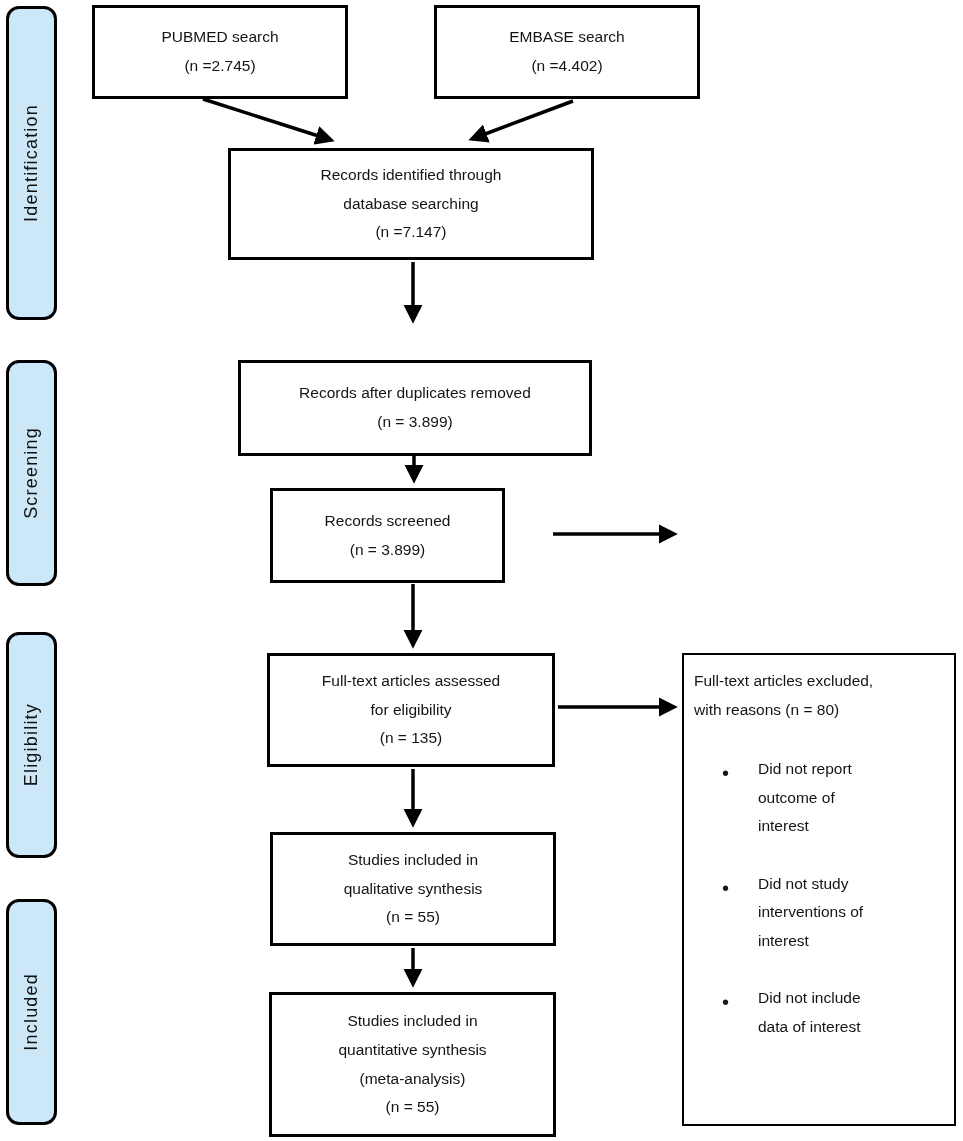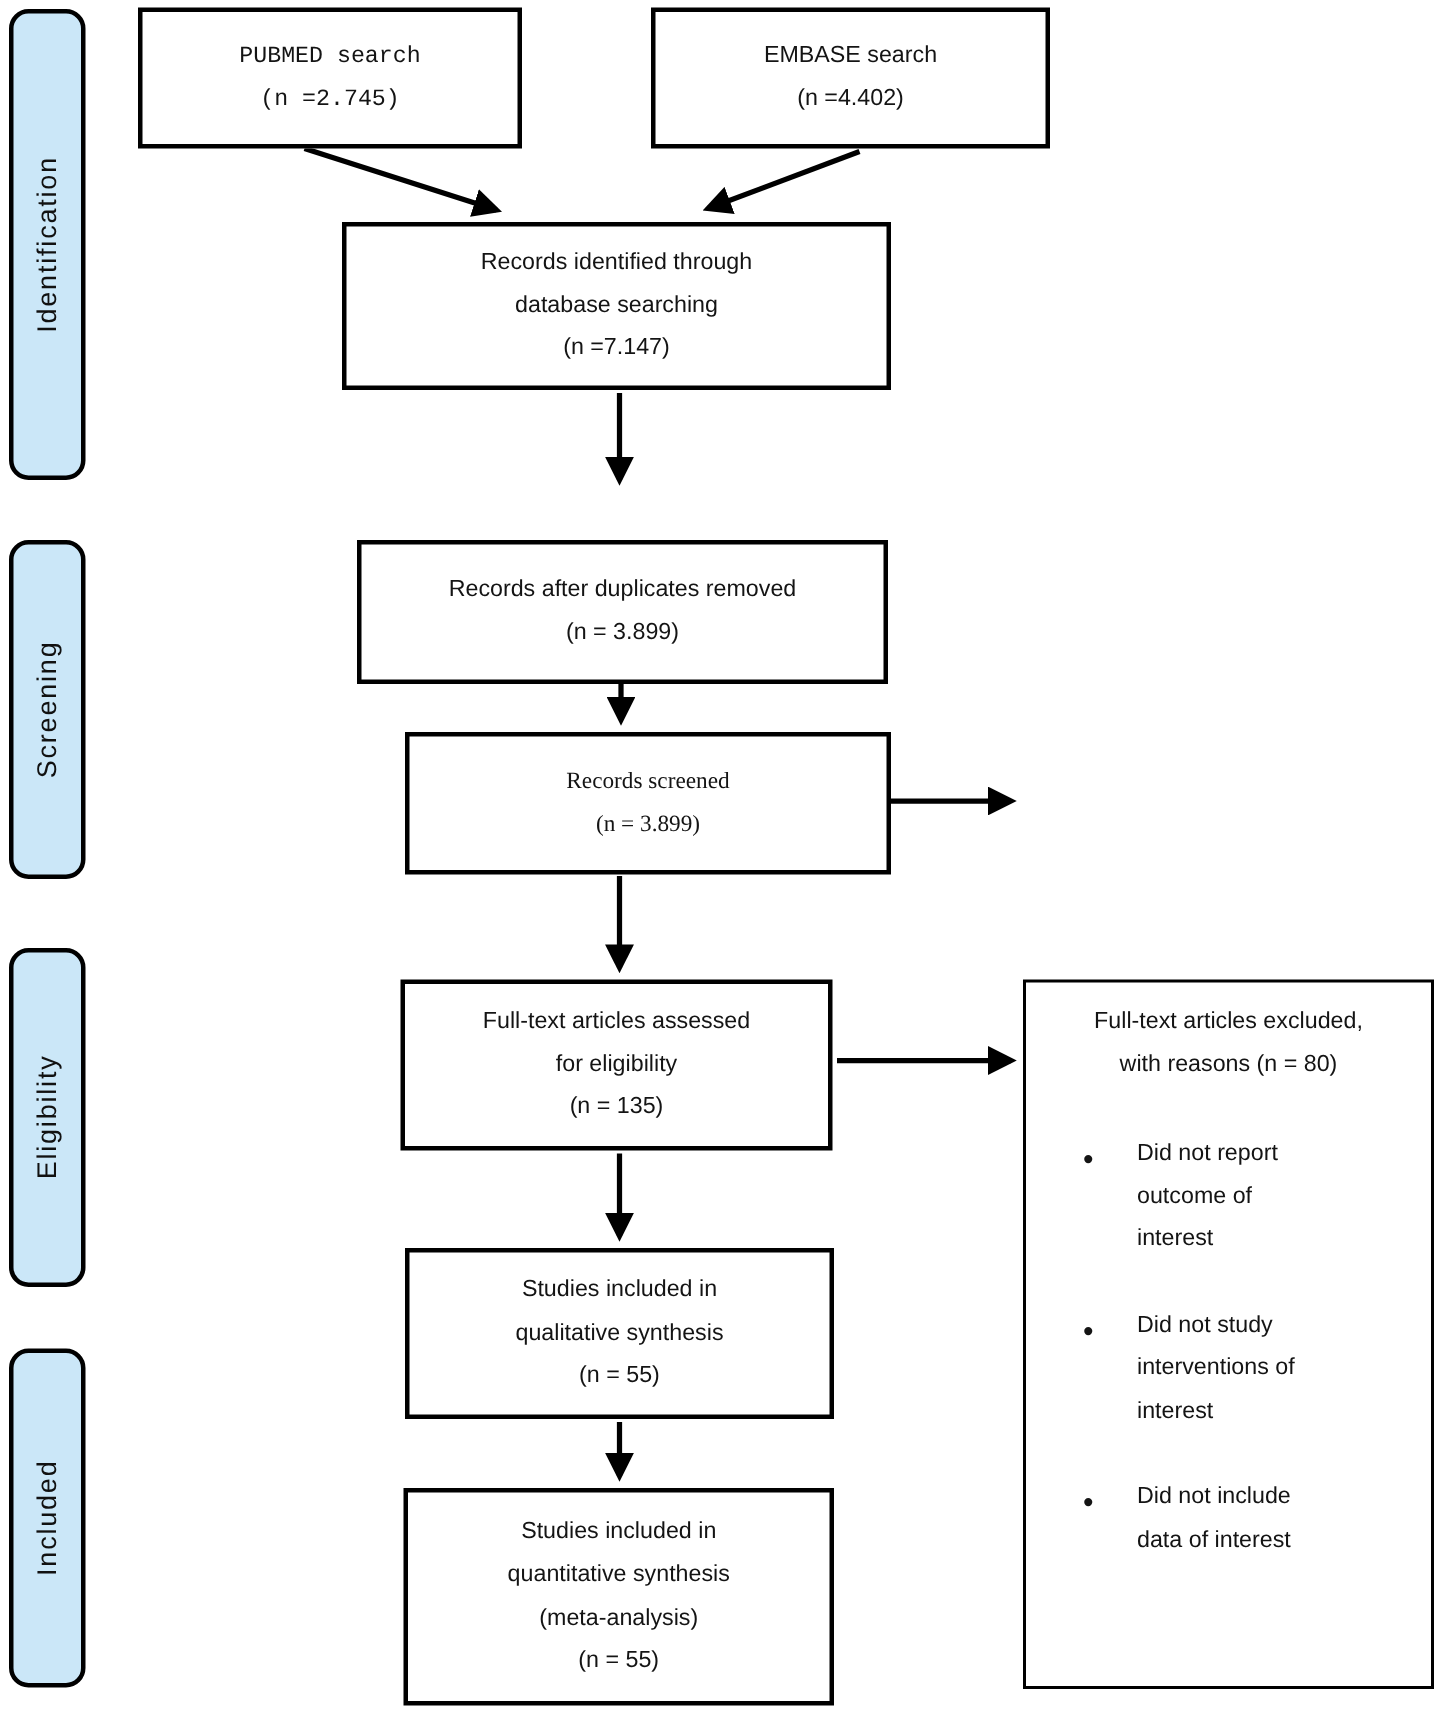--- a/index.html
+++ b/index.html
@@ -61,21 +61,21 @@
     padding: 2px 6px;
   }
   .box.thin { border-width: 2px; }
   .box.tall {
     flex-direction: column;
     justify-content: flex-start;
     align-items: stretch;
     padding: 12px 10px 10px 10px;
   }
   .box.tall .tall-header {
-    text-align: center;
+    text-align: left;
     white-space: pre-line;
   }
   .reason-list {
     list-style: none;
     text-align: left;
     margin-top: 2px;
     padding-left: 28px;
   }
   .reason-list li {
     position: relative;
@@ -118,34 +118,34 @@
   <div class="stage" style="top:360px; height:226px;">
     <span>Screening</span>
   </div>
   <div class="stage" style="top:632px; height:226px;">
     <span>Eligibility</span>
   </div>
   <div class="stage" style="top:899px; height:226px;">
     <span>Included</span>
   </div>
 
-  <div class="box" style="left:92px; top:5px; width:256px; height:94px;font-family:Liberation Mono, monospace;">PUBMED search
+  <div class="box" style="left:92px; top:5px; width:256px; height:94px;">PUBMED search
 (n =2.745)</div>
 
   <div class="box" style="left:434px; top:5px; width:266px; height:94px;">EMBASE search
 (n =4.402)</div>
 
   <div class="box" style="left:228px; top:148px; width:366px; height:112px;">Records identified through
 database searching
 (n =7.147)</div>
 
   <div class="box" style="left:238px; top:328px; width:354px; height:96px;margin-top:32px;">Records after duplicates removed
 (n = 3.899)</div>
 
-  <div class="box" style="left:270px; top:488px; width:324px; height:95px;font-family:Liberation Serif, serif;">Records screened
+  <div class="box" style="left:270px; top:488px; width:235px; height:95px;">Records screened
 (n = 3.899)</div>
 
 
   <div class="box" style="left:267px; top:653px; width:288px; height:114px;">Full-text articles assessed
 for eligibility
 (n = 135)</div>
 
   <div class="box thin tall" style="left:682px; top:653px; width:274px; height:473px;">
     <div class="tall-header">Full-text articles excluded,
 with reasons (n = 80)</div>

